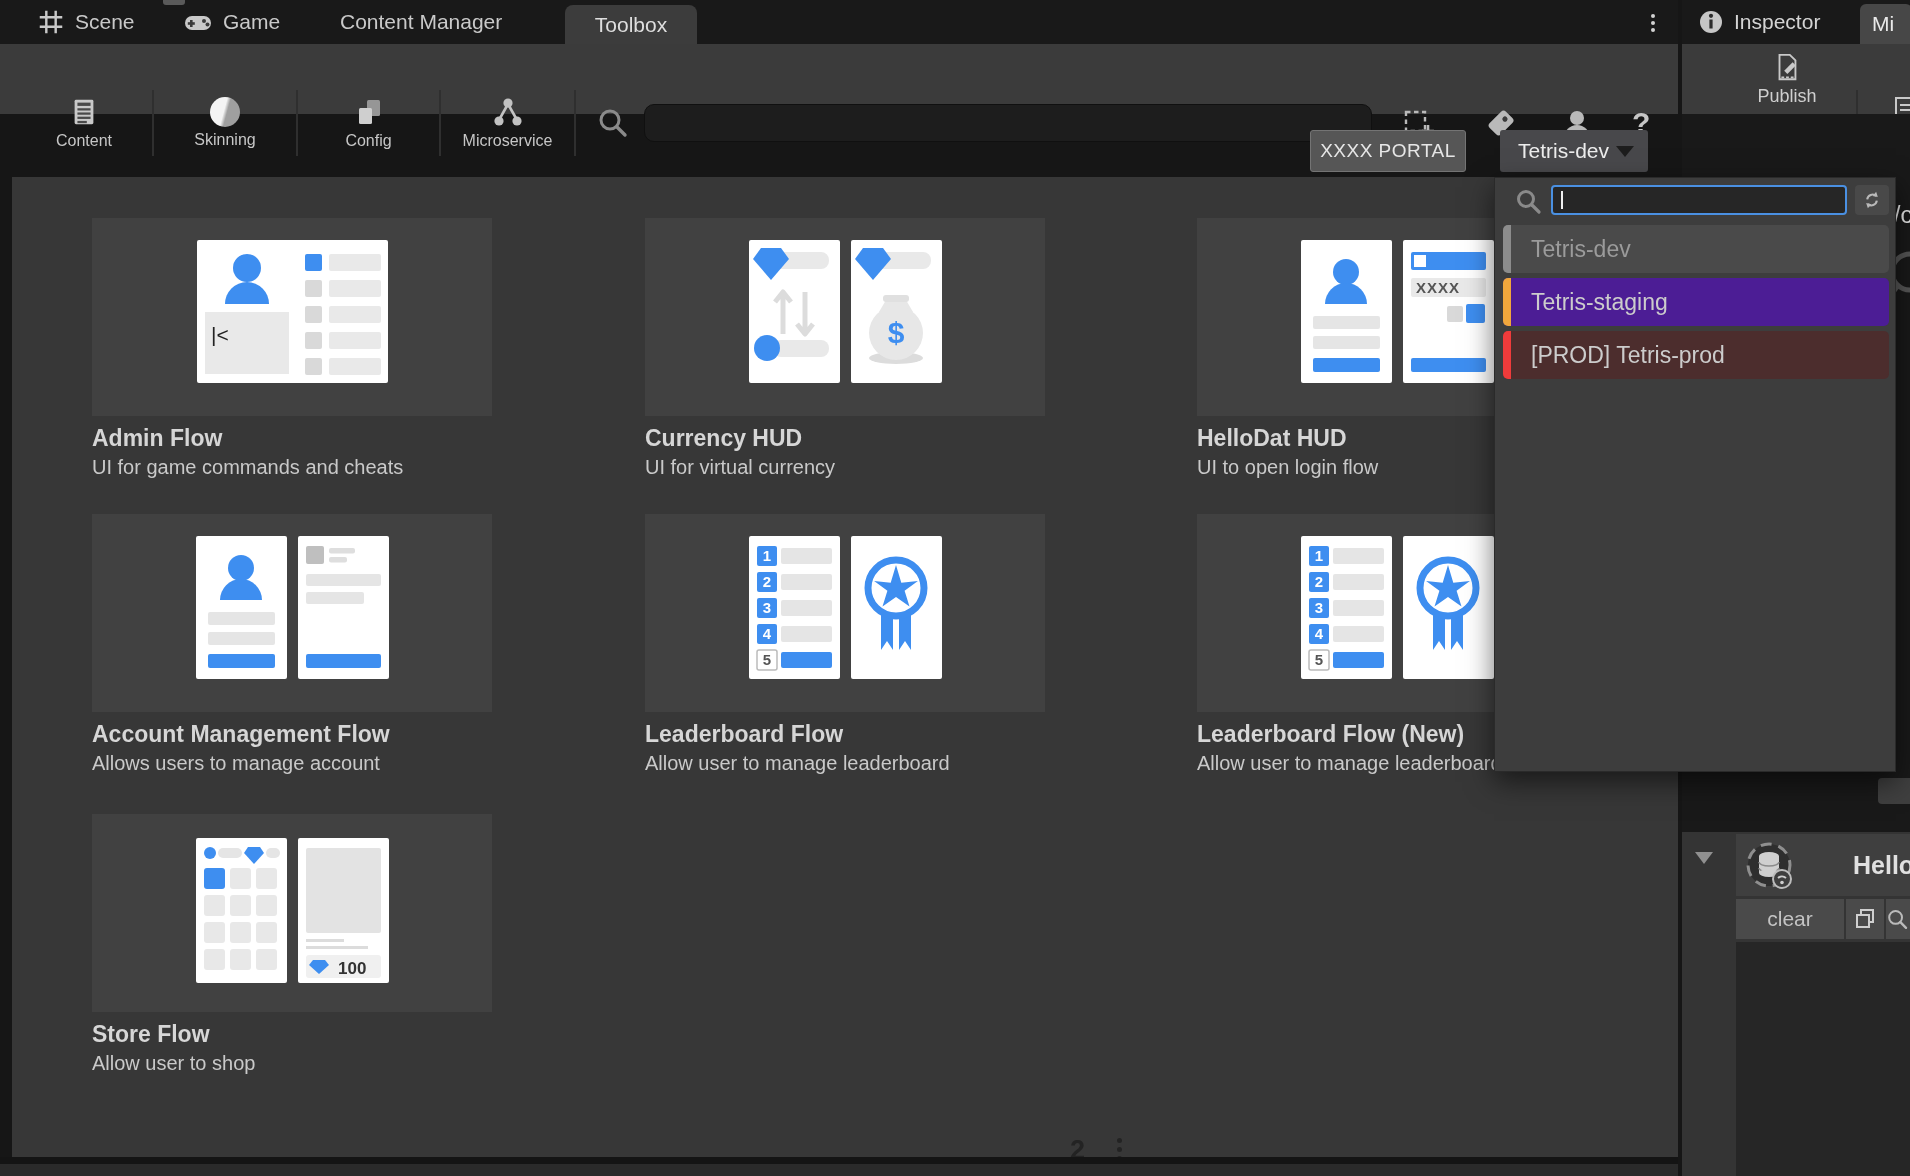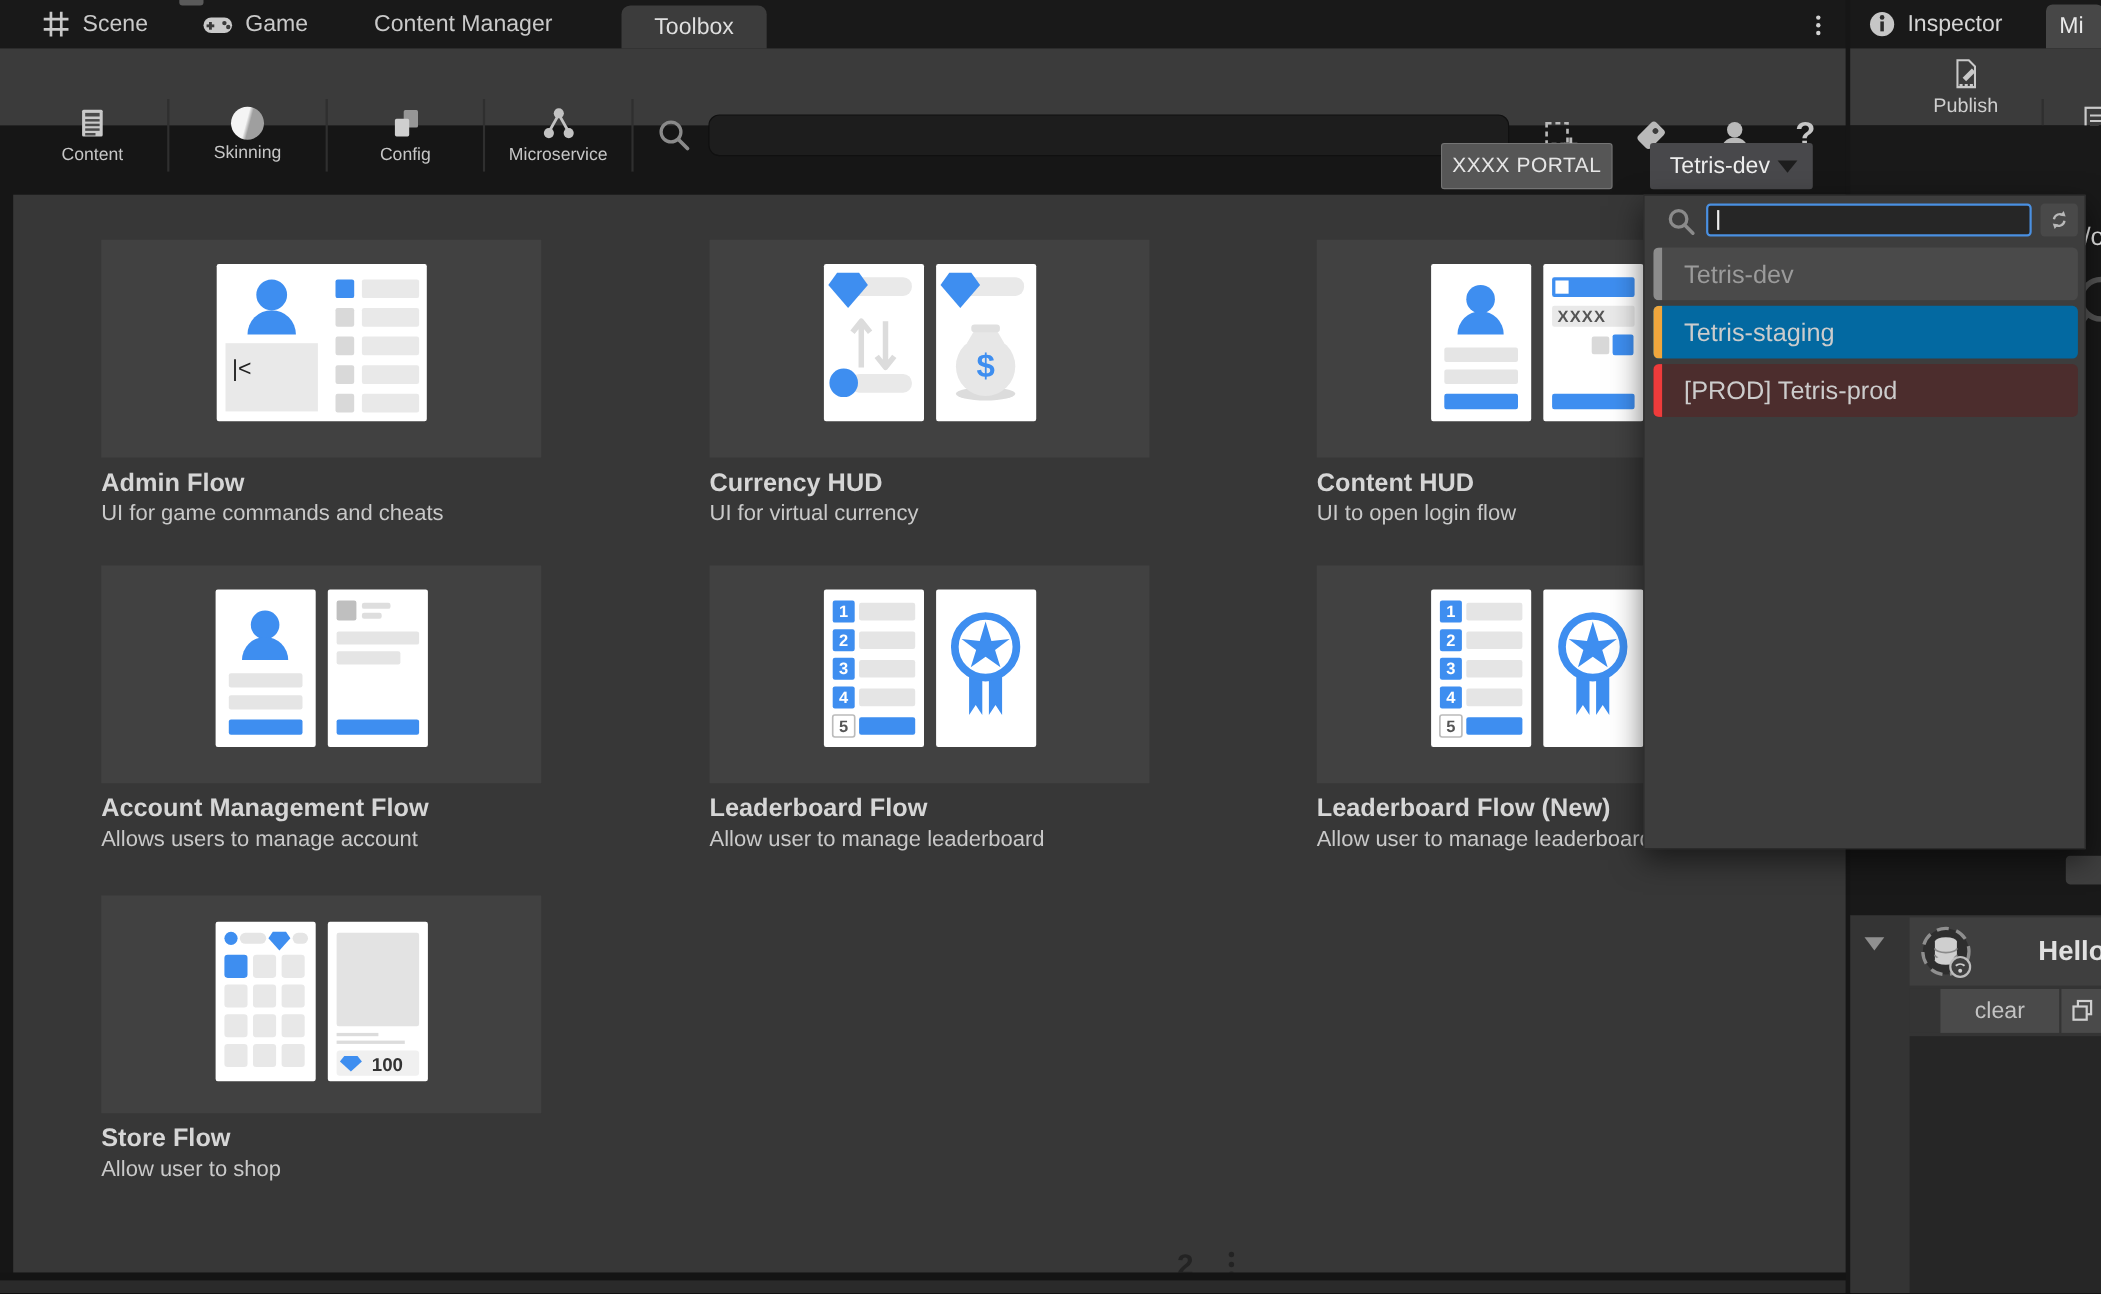--- a/index.html
+++ b/index.html
@@ -73,21 +73,21 @@
   .edge-text { position:absolute; left:212px; top:88px; color:#ececec; font-size:23px; white-space:nowrap; }
   .edge-frag { position:absolute; left:196px; top:664px; width:40px; height:26px; background:#3f3f3f; border-radius:4px; }
 
   .hello-section { position:absolute; left:0; top:832px; width:228px; height:344px; background:#343434; }
   .foldout { position:absolute; left:13px; top:20px; width:0; height:0; border-left:9px solid transparent;
              border-right:9px solid transparent; border-top:12px solid #909090; }
   .hello-header { position:absolute; left:54px; top:2px; width:174px; height:62px; background:#3f3f3f;
                   display:flex; align-items:center; overflow:hidden; }
   .hello-label { position:absolute; left:70px; font-size:25px; font-weight:bold; color:#e0e0e0; white-space:nowrap;margin-left:47px; }
   .hello-btnrow { position:absolute; left:54px; top:67px; width:174px; height:40px; background:#343434; }
-  .hello-btn { position:absolute; top:0; height:40px; background:#4a4a4a; display:flex; align-items:center; justify-content:center;margin-left:28px; }
+  .hello-btn { position:absolute; top:0; height:40px; background:#4a4a4a; display:flex; align-items:center; justify-content:center; }
   .hello-clear { left:0; width:108px; color:#c3c3c3; font-size:21px; }
   .hello-copy { left:110px; width:38px; }
   .hello-search { left:150px; width:24px; overflow:hidden; }
   .hello-content { position:absolute; left:54px; top:110px; width:174px; height:234px; background:#262626; }
 
   
   .env-panel { position:absolute; left:1494px; top:177px; width:402px; height:595px; background:#3d3d3d;
                border:1px solid #2a2a2a; box-shadow:0 10px 26px rgba(0,0,0,.55); z-index:100; }
   .env-search { position:absolute; left:56px; top:7px; width:296px; height:30px; background:#262626;
                 border:2px solid #4a90e2; border-radius:4px; }
@@ -269,21 +269,21 @@
         <svg class="thumb" width="91" height="143" viewBox="0 0 91 143">
           <rect x="8" y="12" width="75" height="18" rx="2" fill="#3e8ef0"></rect>
           <rect x="11" y="15" width="12" height="12" fill="#ffffff"></rect>
           <rect x="8" y="38" width="75" height="19" rx="2" fill="#e9e9e9"></rect>
           <text x="13" y="53" font-size="15" font-weight="bold" fill="#555" letter-spacing="1">XXXX</text>
           <rect x="44" y="66" width="16" height="16" rx="2" fill="#d9d9d9"></rect>
           <rect x="63" y="64" width="19" height="19" rx="2" fill="#3e8ef0"></rect>
           <rect x="8" y="118" width="75" height="14" rx="2" fill="#3e8ef0"></rect>
         </svg>
       </div>
-      <div class="c-title">Content HUD</div>
+      <div class="c-title">HelloDat HUD</div>
       <div class="c-desc">UI to open login flow</div>
     </div>
 
     <div class="card" style="left:80px;top:337px">
       <div class="tile">
         <svg class="thumb" width="91" height="143" viewBox="0 0 91 143">
           <circle cx="45" cy="32" r="13" fill="#3e8ef0"></circle>
           <path d="M24 64a21 21 0 0 1 42 0z" fill="#3e8ef0"></path>
           <rect x="12" y="76" width="67" height="13" rx="2" fill="#e5e5e5"></rect>
           <rect x="12" y="96" width="67" height="13" rx="2" fill="#e5e5e5"></rect>
@@ -501,21 +501,21 @@
         <polygon points="22,4 24.5,11.5 17,10" fill="#b9b9b9"></polygon>
         <path d="M23 17a8 8 0 0 1-13 5" fill="none" stroke="#b9b9b9" stroke-width="3"></path>
         <polygon points="10,28 7.5,20.5 15,22" fill="#b9b9b9"></polygon>
       </svg>
     </div>
 
     <div class="env-item" style="top: 47px; background: rgb(74, 74, 74);">
       <div class="env-bar" style="background: rgb(140, 140, 140);"></div>
       <div class="env-label" style="color: rgb(155, 155, 155);">Tetris-dev</div>
     </div>
-    <div class="env-item" style="top: 100px; background: #0369a1;">
+    <div class="env-item" style="top: 100px; background: #4c1d95;">
       <div class="env-bar" style="background: rgb(240, 166, 60);"></div>
       <div class="env-label" style="color: rgb(204, 204, 204);">Tetris-staging</div>
     </div>
     <div class="env-item" style="top: 153px; background: rgb(76, 45, 45);">
       <div class="env-bar" style="background: rgb(239, 59, 59);"></div>
       <div class="env-label" style="color: rgb(204, 204, 204);">[PROD] Tetris-prod</div>
     </div>
   </div>
 
 </div>

